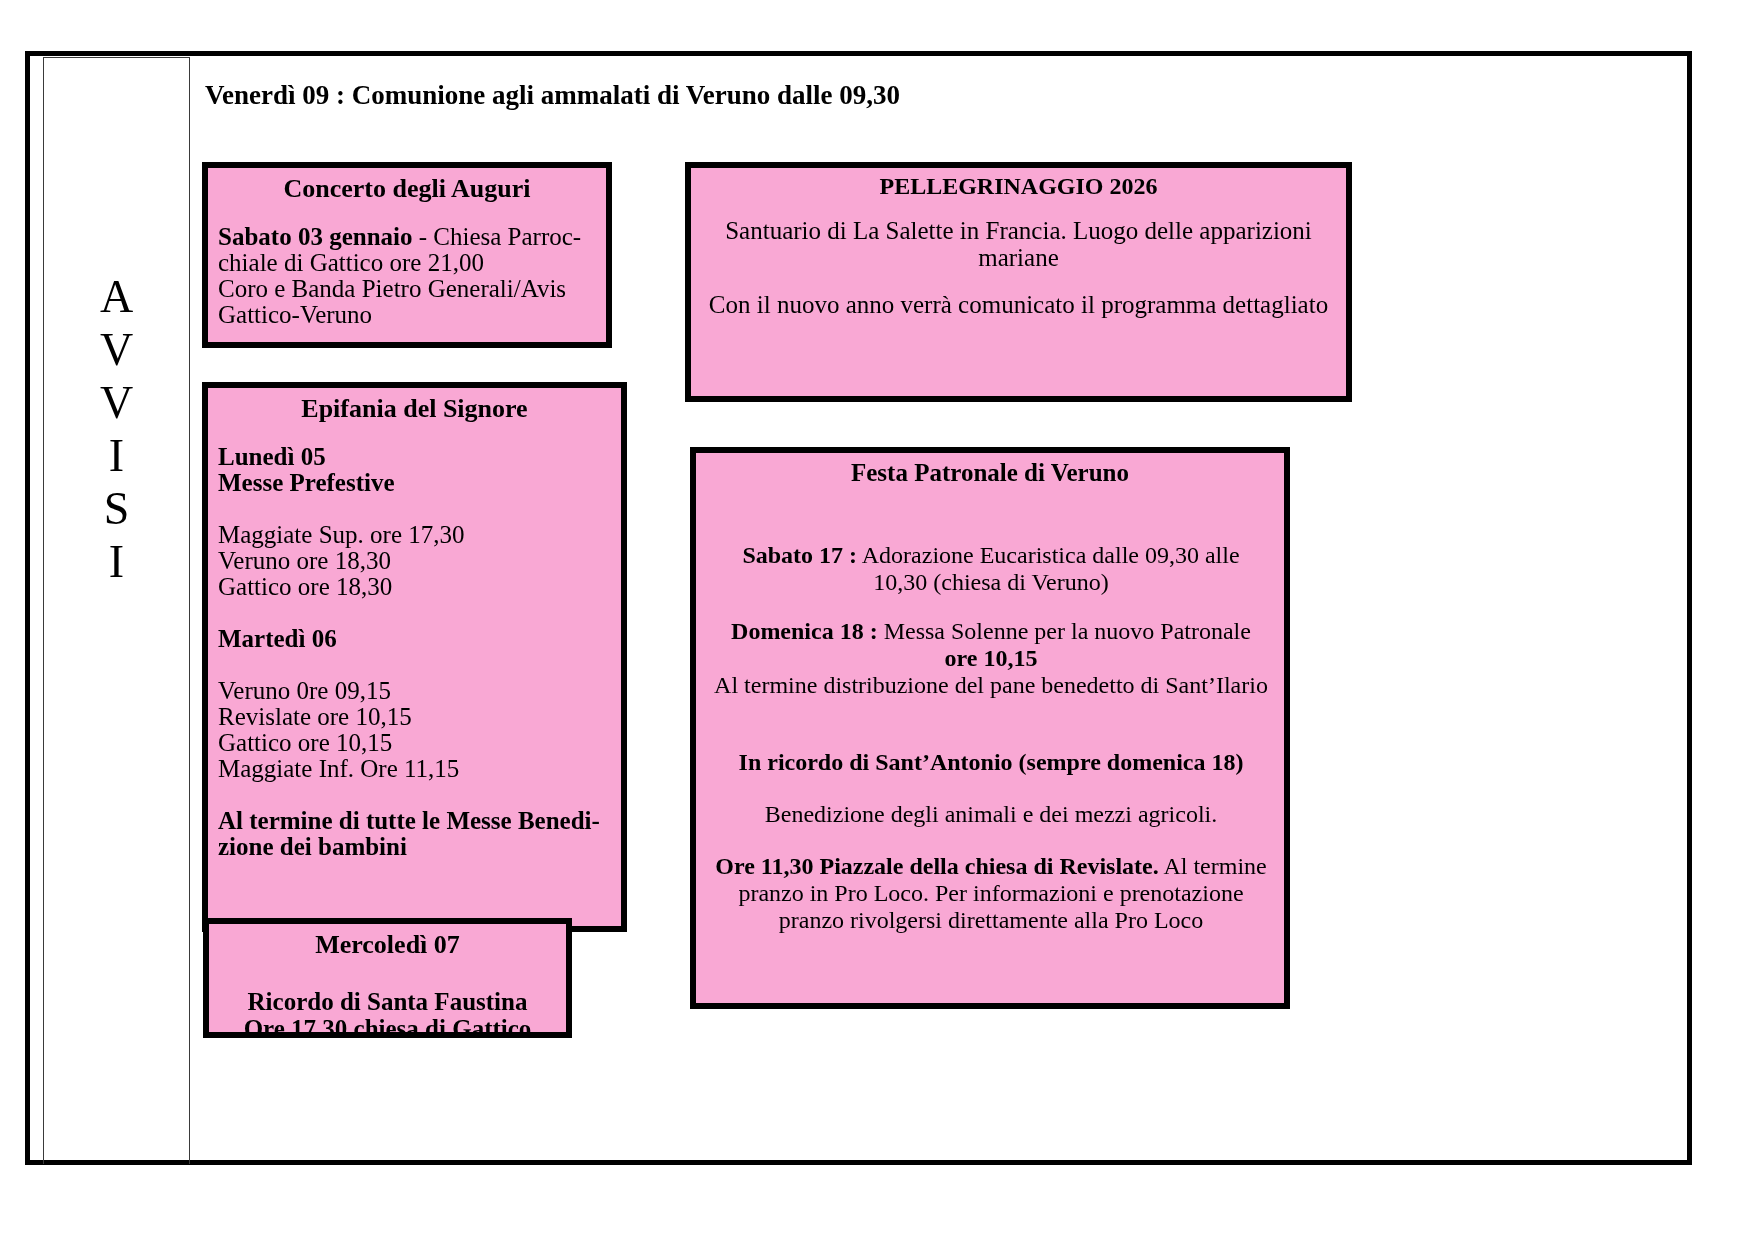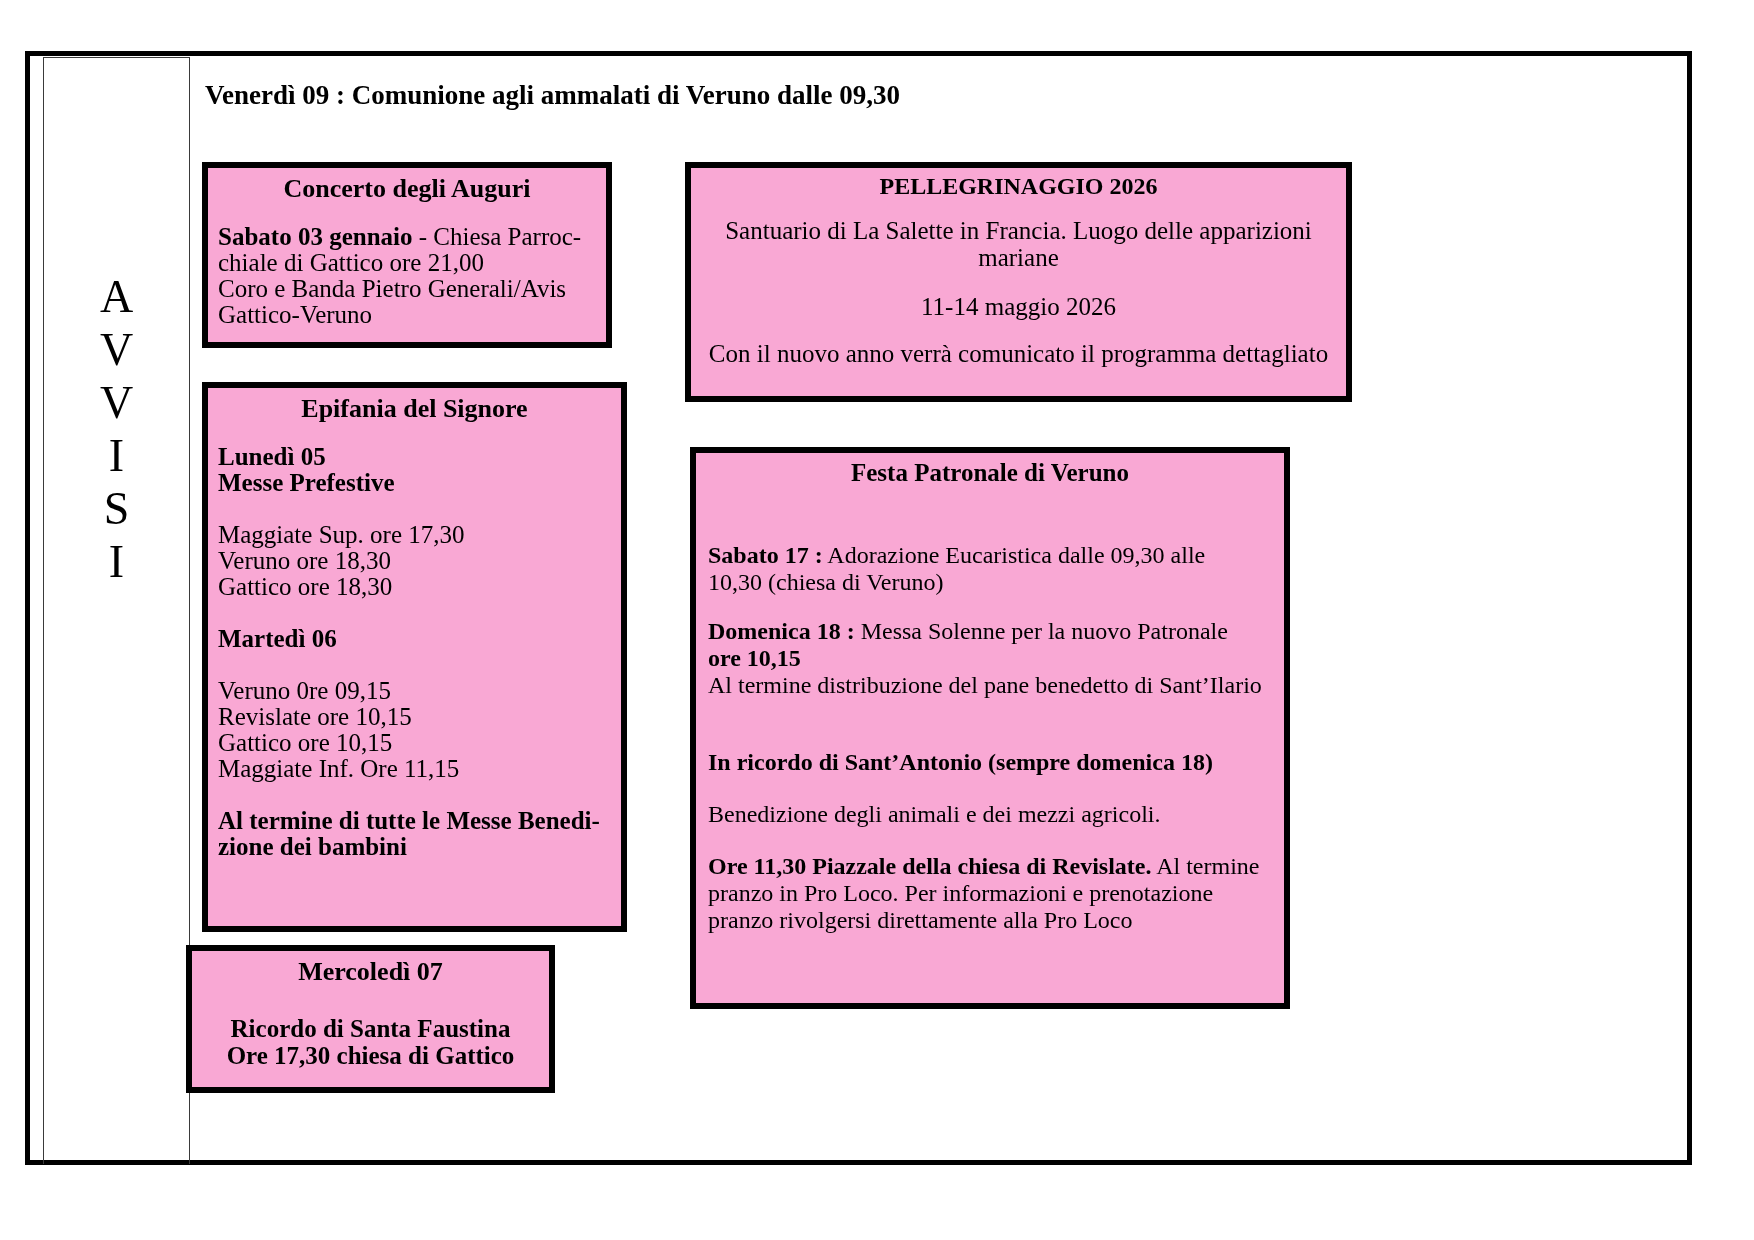--- a/index.html
+++ b/index.html
@@ -47,29 +47,29 @@
   #epifania-box{left:202px;top:382px;width:425px;height:550px;}
   #epifania-box .btitle{font-size:26px;padding-top:6px;}
   #epifania-box .body{font-size:25px;line-height:26px;padding:20px 10px 0 10px;}
   #epifania-box .blk{margin:0 0 26px 0;}
   #epifania-box .blk:last-child{margin-bottom:0;}
   .bold{font-weight:bold;}
 
   
   #festa-box{left:690px;top:447px;width:600px;height:562px;}
   #festa-box .btitle{font-size:25px;padding-top:6px;}
-  #festa-box .body{font-size:24px;line-height:27px;padding:0 10px 0 12px;}
+  #festa-box .body{font-size:24px;line-height:27px;padding:0 10px 0 12px;text-align:center;}
   #festa-sabato{margin-top:55px;}
   #festa-domenica{margin-top:22px;}
   #festa-antonio{margin-top:50px;}
   #festa-benedizione{margin-top:25px;}
   #festa-revislate{margin-top:25px;}
 
   
-  #mercoledi-box{left:186px;top:918px;width:369px;height:148px;text-align:center;margin-top:27px;}
+  #mercoledi-box{left:203px;top:918px;width:369px;height:120px;text-align:center;}
   #mercoledi-box .btitle{font-size:26px;padding-top:6px;}
   #mercoledi-box .body{font-size:25px;line-height:27px;font-weight:bold;margin-top:28px;}
 </style>
 </head>
 <body>
 
 <div id="page">
 
   <div id="outer-frame" class="abs"></div>
 
@@ -91,21 +91,20 @@
       <div class="preline">chiale di Gattico ore 21,00
 Coro e Banda Pietro Generali/Avis
 Gattico-Veruno</div>
     </div>
   </div>
 
   <div id="pellegrinaggio-box" class="abs nbox">
     <div class="btitle">PELLEGRINAGGIO 2026</div>
     <div id="pel-line1" class="line preline">Santuario di La Salette in Francia. Luogo delle apparizioni
 mariane</div>
-    <div id="pel-line2" class="line">11-14 maggio 2026</div>
     <div id="pel-line3" class="line">Con il nuovo anno verrà comunicato il programma dettagliato</div>
   </div>
 
   <div id="epifania-box" class="abs nbox">
     <div class="btitle">Epifania del Signore</div>
     <div class="body">
       <div class="blk preline bold">Lunedì 05
 Messe Prefestive</div>
       <div class="blk preline">Maggiate Sup. ore 17,30
 Veruno ore 18,30

